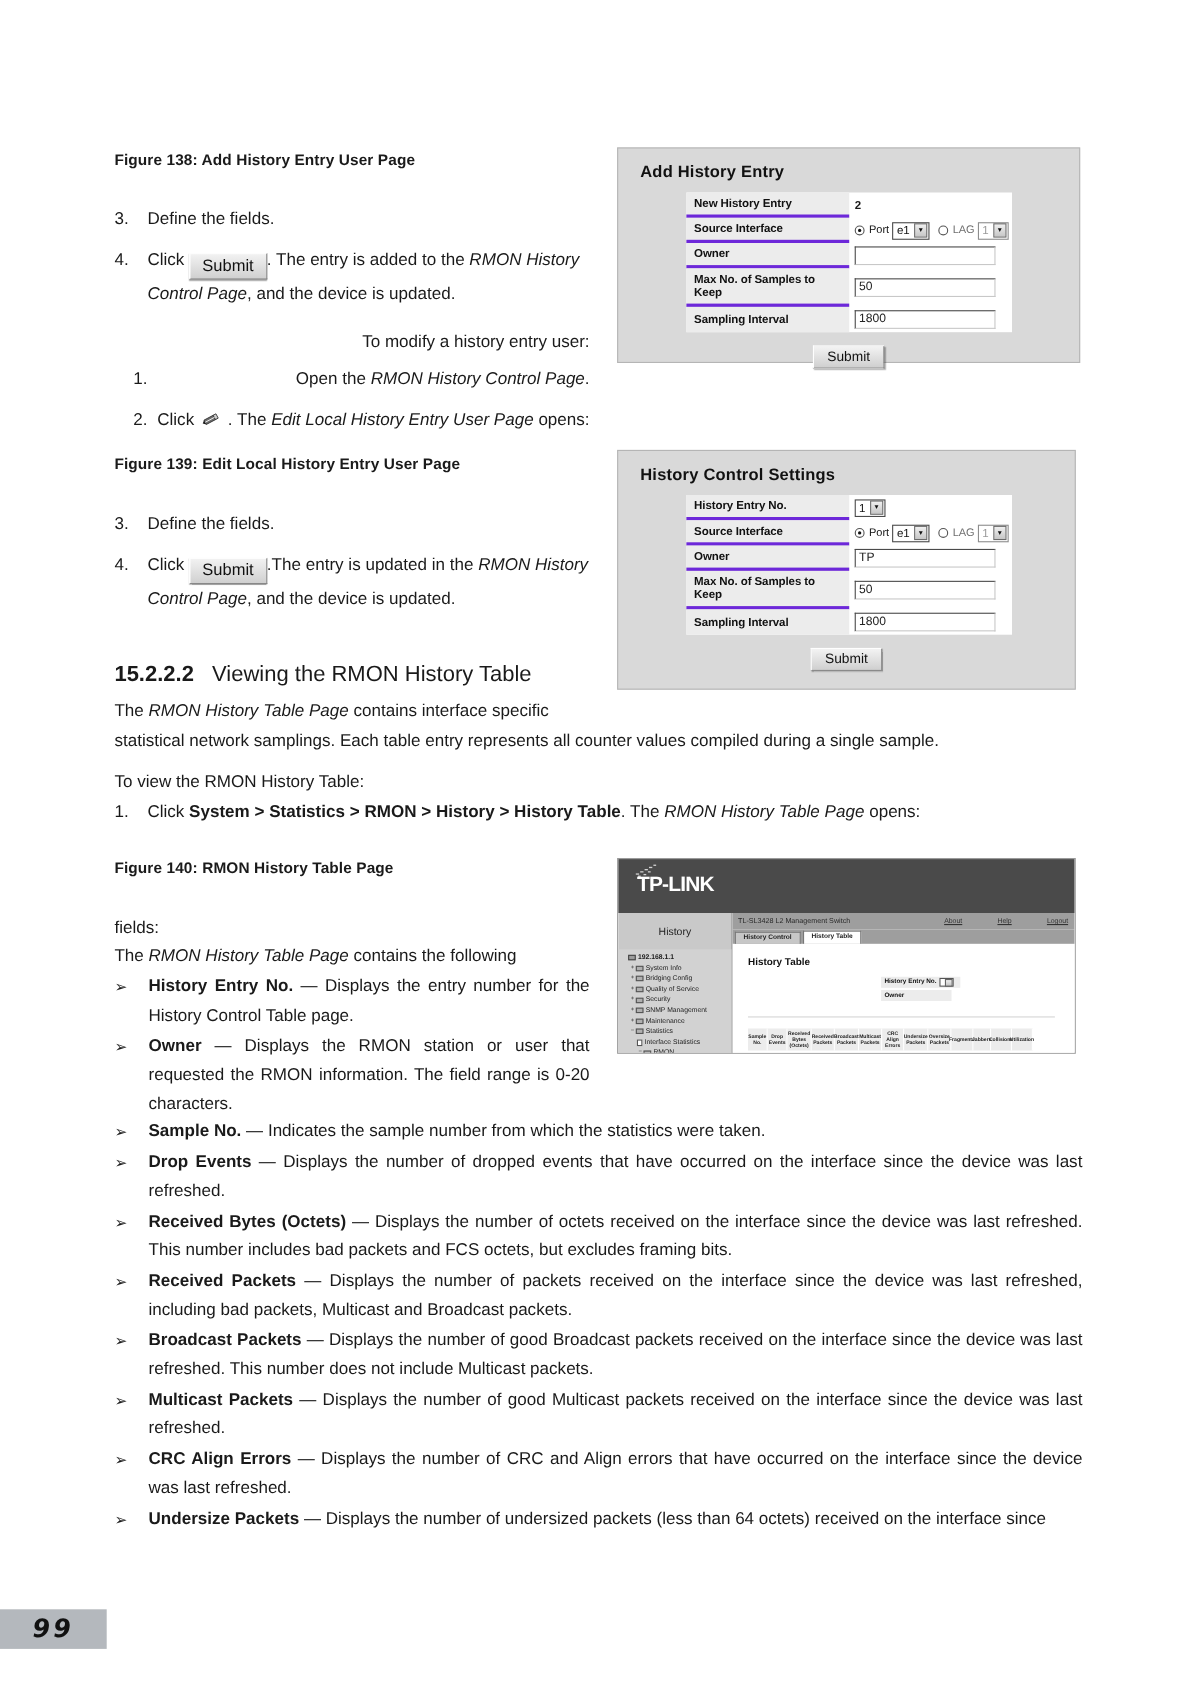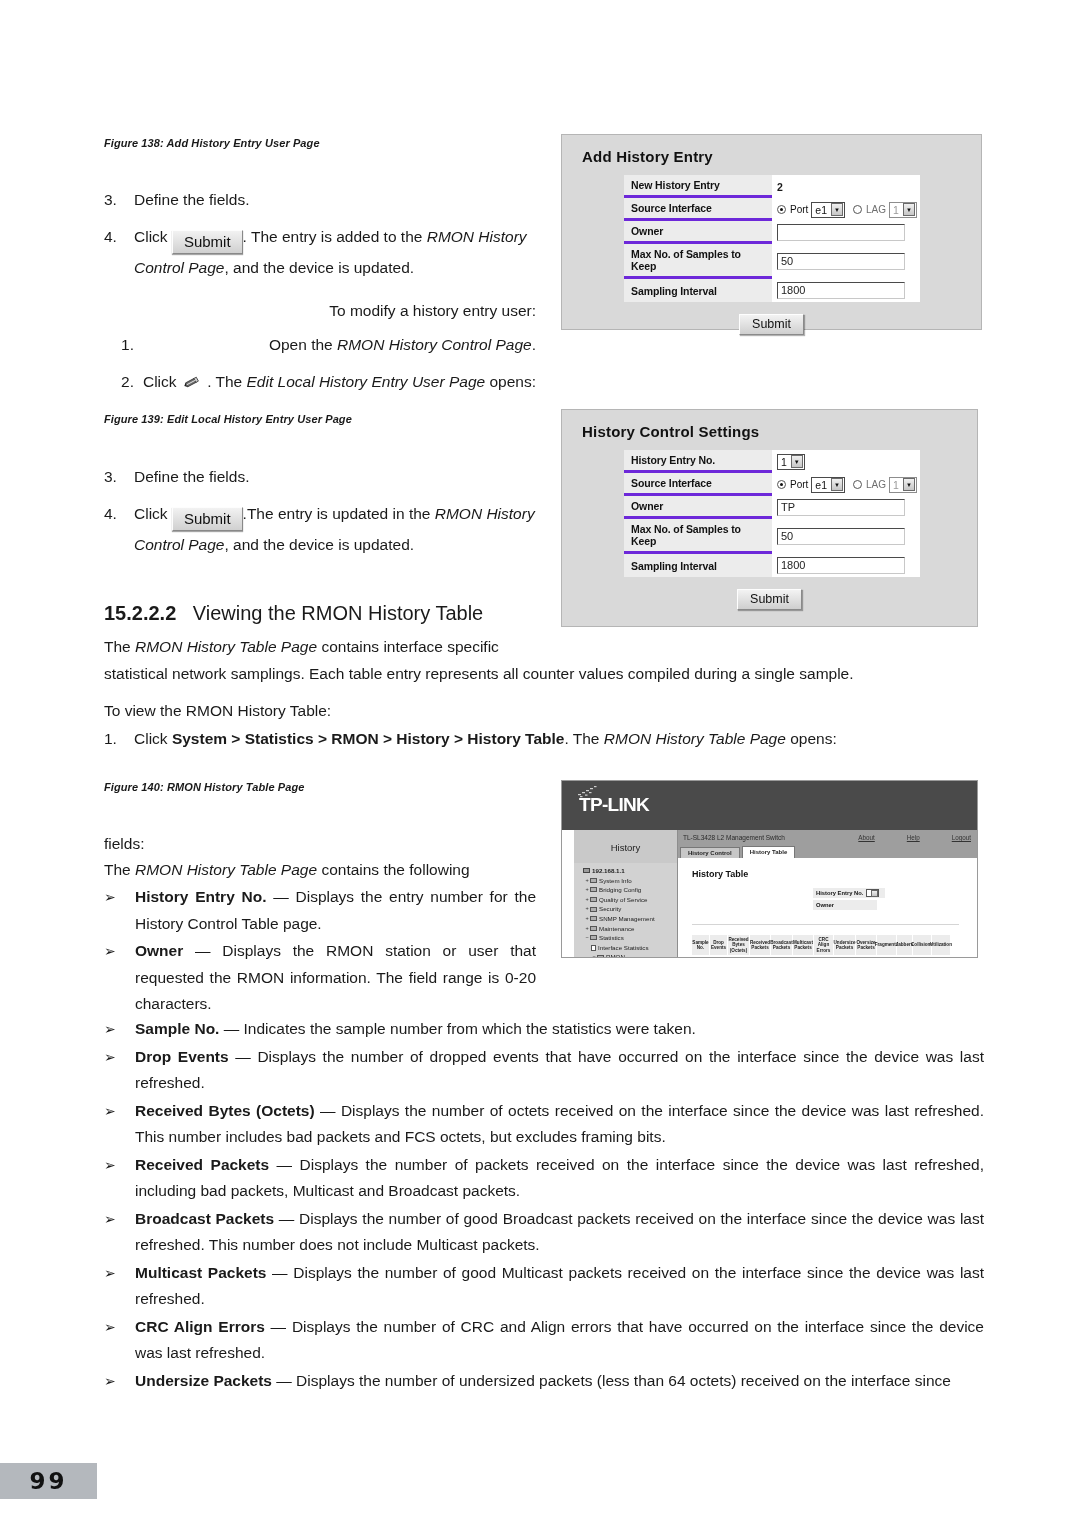--- a/index.html
+++ b/index.html
@@ -9,21 +9,21 @@
     background:#ffffff;
     font-family:"Liberation Sans", sans-serif;
     color:#1a1a1a;
     position:relative;
     overflow:hidden;
   }
 
   .page { position:relative; width:1080px; height:1539px; }
 
   
-  .fig-cap { font-size:11px; font-weight:bold; letter-spacing:0.1px;font-style:italic; }
+  .fig-cap { font-size:14px; font-weight:bold; letter-spacing:0.1px; }
   .para { font-size:15.5px; line-height:26px; }
   .it { font-style:italic; }
   .bd { font-weight:bold; }
 
   
   .num-item { display:flex; font-size:15.5px; line-height:28px; }
   .num-item .n { width:30px; flex:none; }
   .num-item .t { flex:1; }
 
   
@@ -120,21 +120,21 @@
     position:absolute; left:561px; top:780px; width:417px; height:178px;
     background:#fff; border:1px solid #9a9a9a; overflow:hidden;
   }
   .tp-head { height:49px; background:#4a4a4a; position:relative; }
   .tp-logo {
     position:absolute; left:17px; top:13px;
     color:#fff; font-size:19px; font-weight:bold; letter-spacing:-.7px;
     font-family:"Liberation Sans", sans-serif;
   }
   .tp-spark { position:absolute; left:14px; top:4px; width:30px; height:14px; }
-  .tp-body { display:flex; height:128px;margin-left:12px; }
+  .tp-body { display:flex; height:128px; }
   .tp-side { width:104px; flex:none; background:#c9c9c9; border-right:1px solid #8e8e8e; }
   .tp-side-title {
     text-align:center; font-size:9.5px; color:#222; padding:12px 0 10px;
   }
   .tp-tree { background:#d2d2d2; font-size:6.2px; color:#1c1c1c; padding:3px 0 0 3px; line-height:9.6px; }
   .tree-row { display:flex; align-items:center; white-space:nowrap; }
   .tree-row .ind { display:inline-block; }
   .tw { width:6px; display:inline-block; text-align:center; font-size:5.5px; color:#333; }
   .folder { display:inline-block; width:7px; height:5px; background:#b0b0b0; border:.5px solid #555; margin-right:2px; }
   .doc { display:inline-block; width:5px; height:6px; background:#fff; border:.5px solid #555; margin-right:2px; }
@@ -180,20 +180,21 @@
   }
 
   
   .pagenum {
     position:absolute; left:0; top:1463px; width:97px; height:36px;
     background:#b4b8bd; display:flex; align-items:center; justify-content:center;
   }
   .pagenum span {
     font-size:23px; font-weight:bold; color:#111; letter-spacing:3px;
     font-family:"DejaVu Sans", sans-serif;
+    font-style:italic;
   }
 </style>
 </head>
 <body>
 
 <div class="page">
 
   <div class="left-col" style="top:137px;">
     <div class="fig-cap">Figure 138: Add History Entry User Page</div>
   </div>

